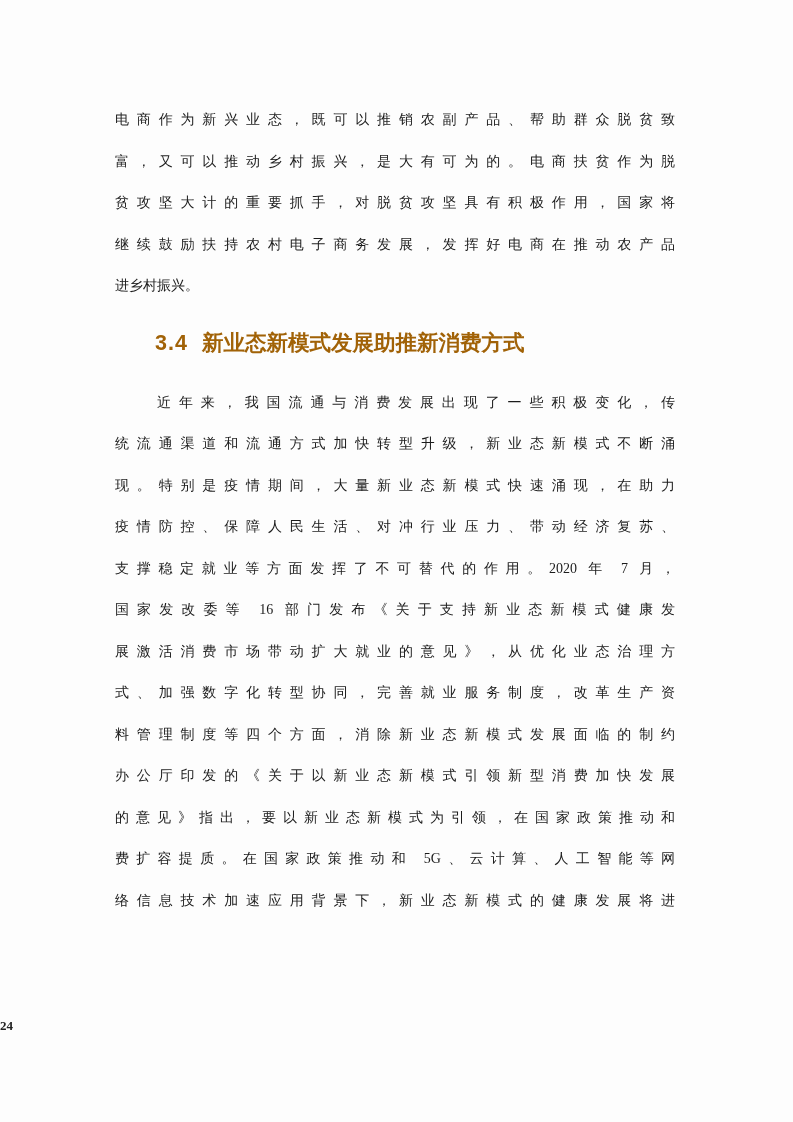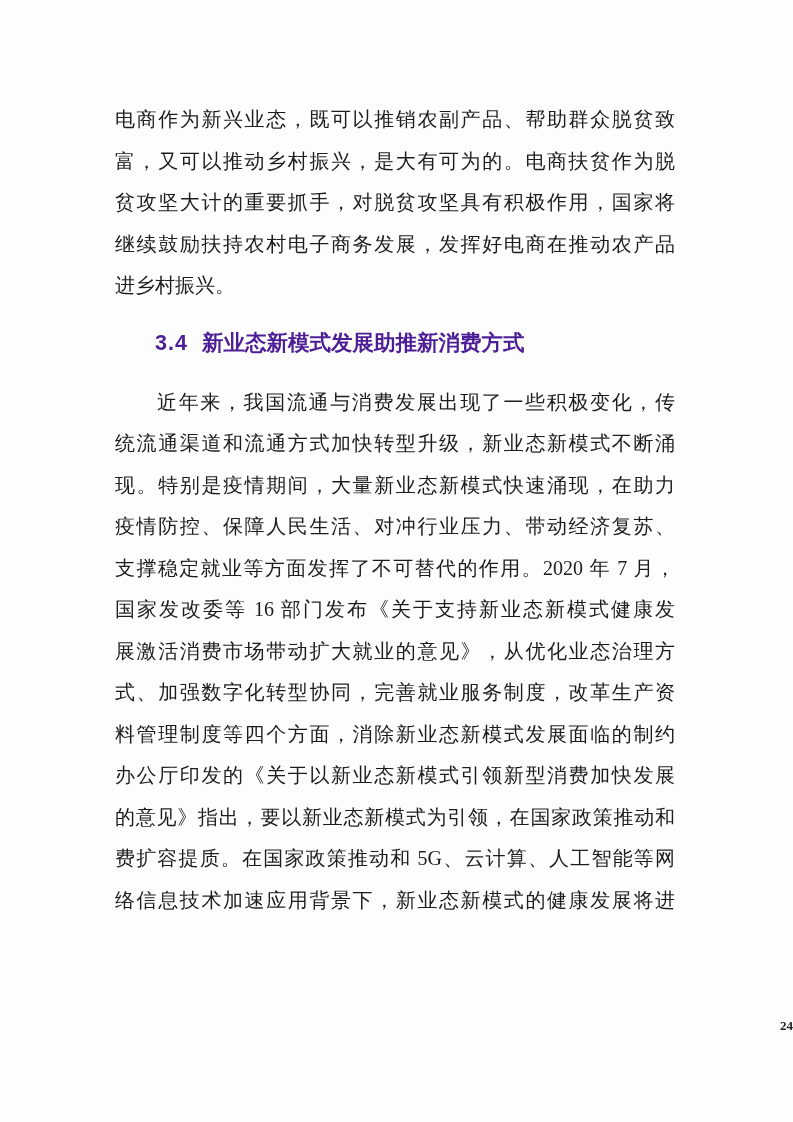--- a/index.html
+++ b/index.html
@@ -20,52 +20,52 @@
     position: absolute;
     left: 115px;
     top: 99px;
     width: 560px;
   }
   .para {
     margin: 0;
     padding: 0;
   }
   .text-line {
-    font-size: 20px;
+    font-size: 14px;
     line-height: 41.5px;
     height: 41.5px;
     text-align: justify;
     text-align-last: justify;
   }
   .text-line.no-justify {
     text-align: center;
     text-align-last: left;
   }
   .text-line.first-indent {
     padding-left: 42px;
   }
   .heading {
     margin: 15px 0 18px 0;
     padding-left: 40px;
     font-family: "Liberation Sans", "DejaVu Sans", sans-serif;
     font-weight: bold;
     font-size: 21.5px;
     line-height: 42px;
-    color: #4c1d95;
+    color: #a16207;
   }
   .heading .h-num {
     margin-right: 14px;
     letter-spacing: 1px;
   }
   .page-number {
     position: absolute;
     left: 0;
     right: 0;
     top: 1018px;
-    text-align: right;
+    text-align: left;
     font-family: "Liberation Serif", "DejaVu Serif", serif;
     font-size: 13px;
     font-weight: bold;
     color: #222222;
   }
 </style>
 </head>
 <body>
 
 <div class="page">

